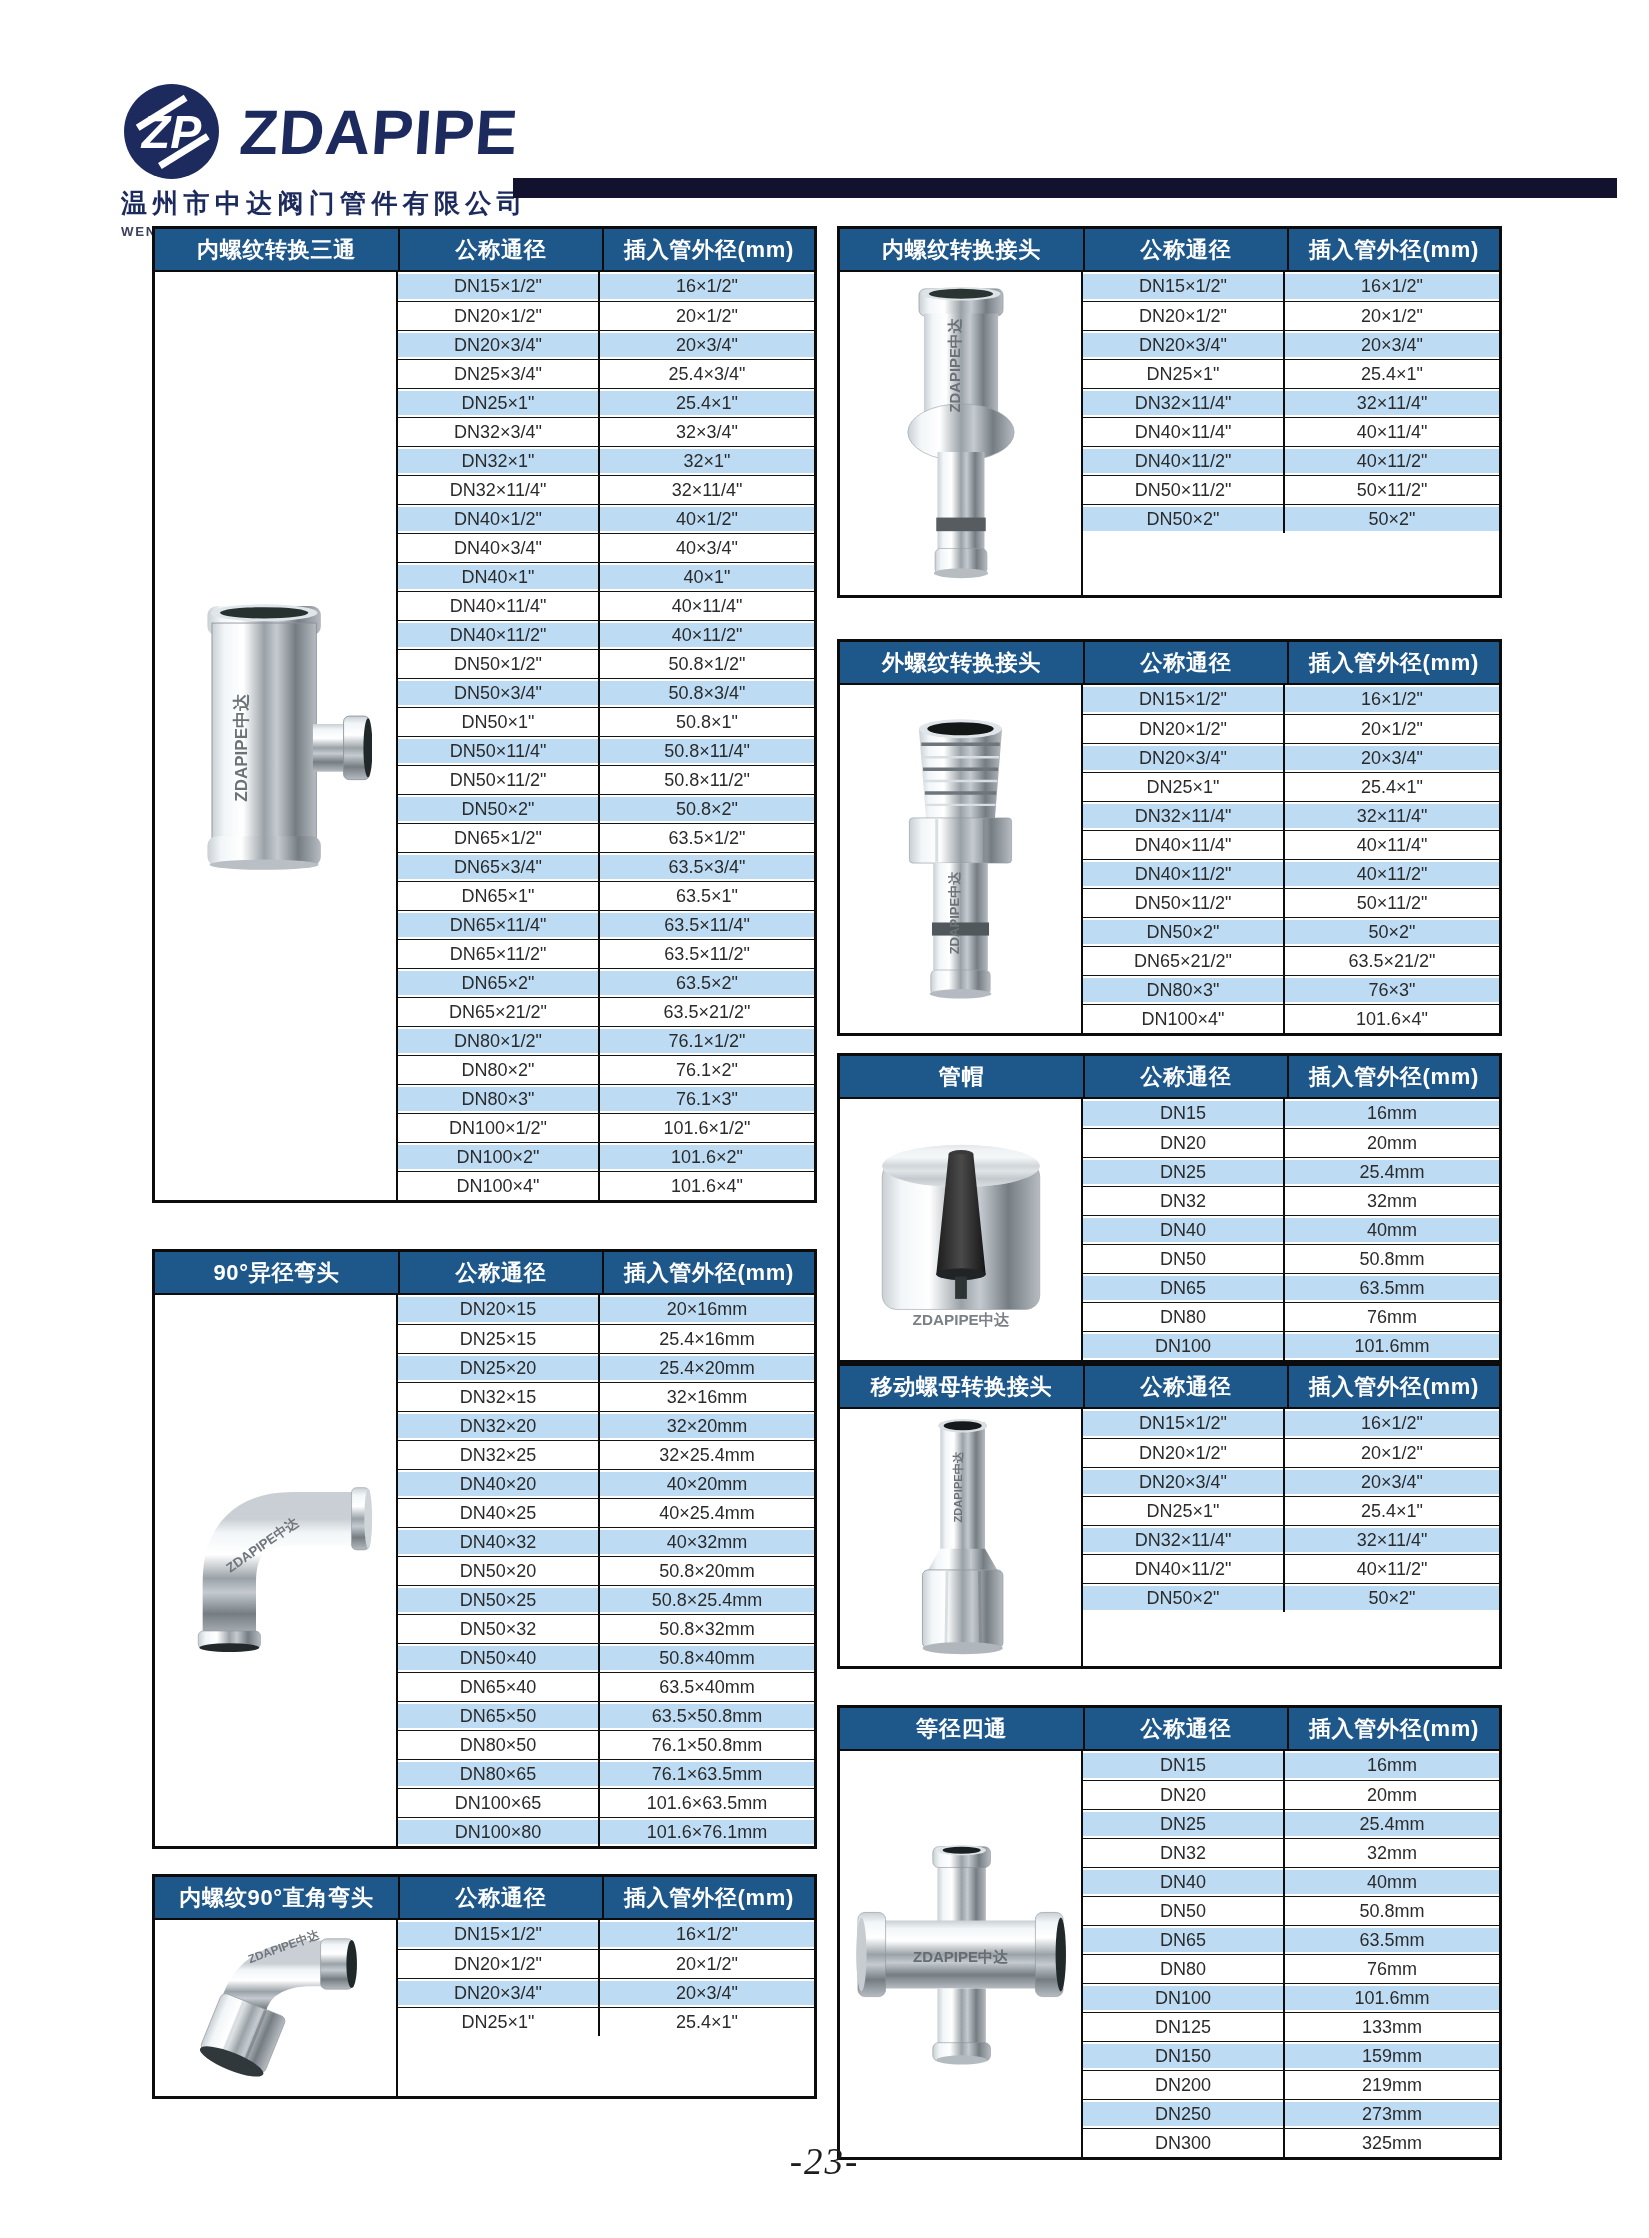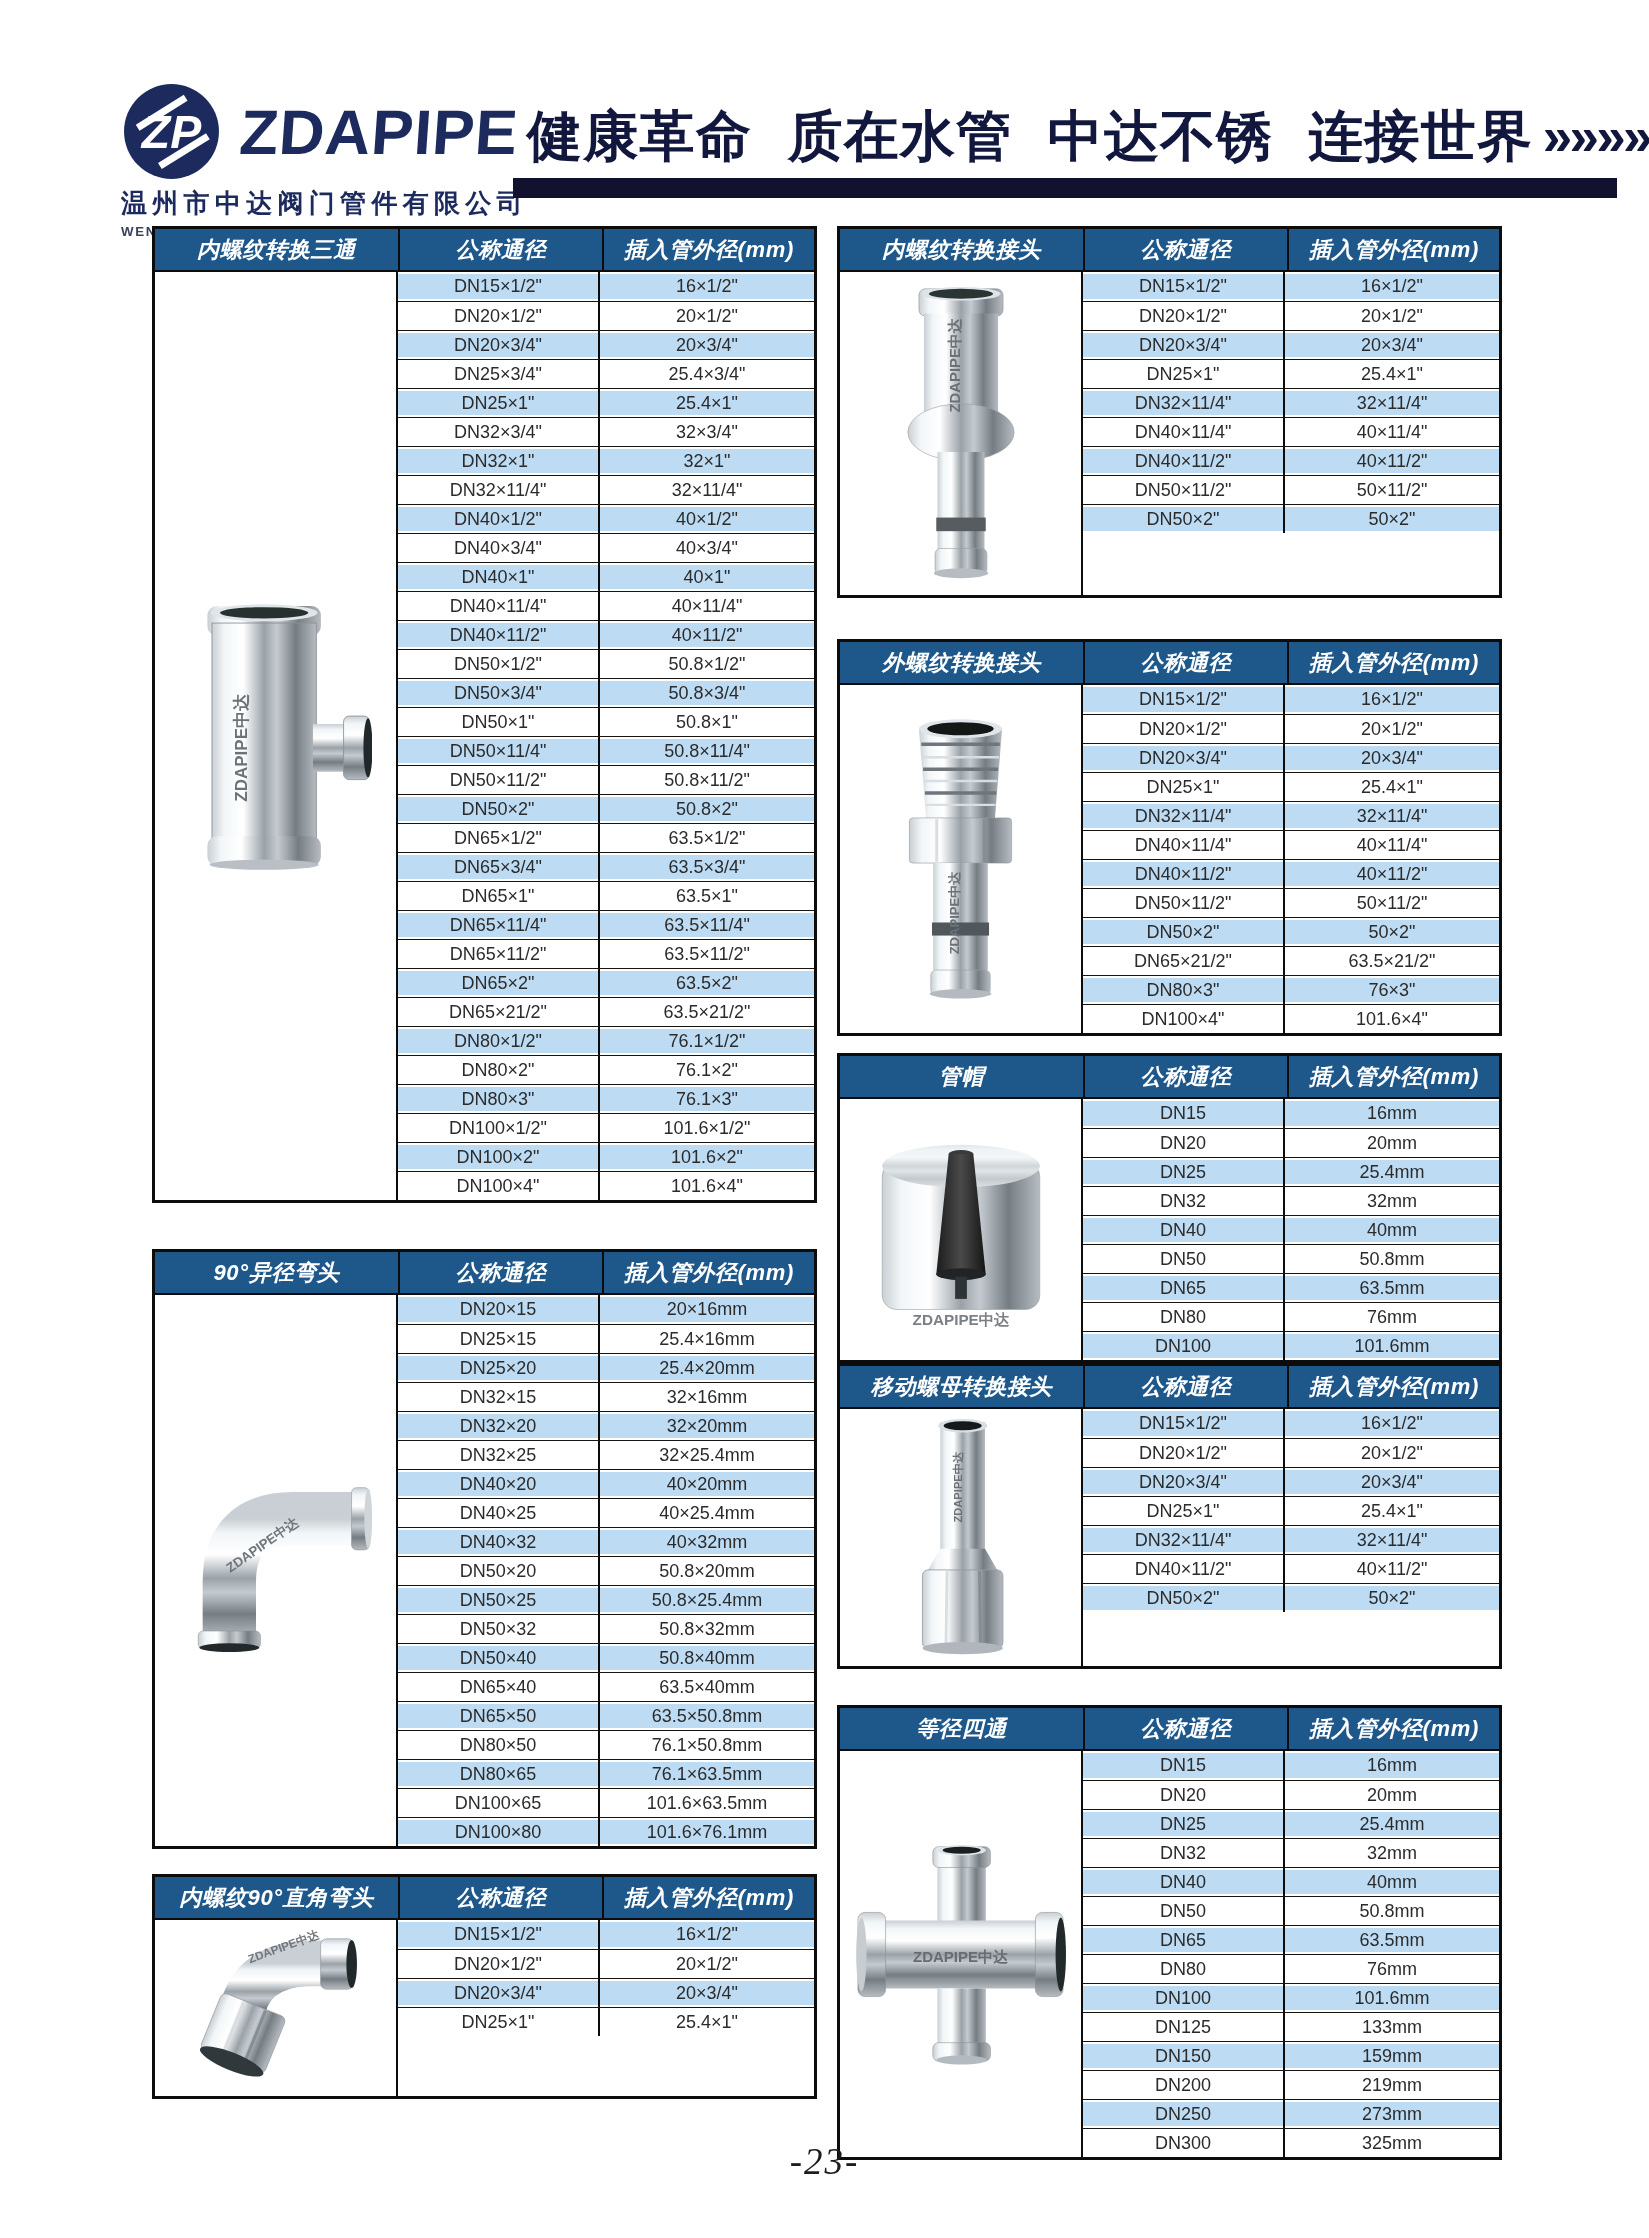--- a/index.html
+++ b/index.html
@@ -28,21 +28,21 @@
   
   .content{position:absolute;left:152px;top:226px;display:flex;gap:20px;align-items:flex-start;}
   .col{width:665px;display:flex;flex-direction:column;}
 
   
   .ptable{border:3.3px solid var(--ink);background:#fff;width:665px;}
   .t2{margin-top:46px;} .t3{margin-top:25px;}
   .t5{margin-top:41px;} .t6{margin-top:17.3px;} .t7{} .t8{margin-top:36px;}
   .thead{display:grid;grid-template-columns:243px 204px 1fr;background:var(--hdr);height:41px;}
   .hcell{display:flex;align-items:center;justify-content:center;color:#fff;font-weight:bold;
-         font-size:22px;border-left:2px solid var(--ink);letter-spacing:0.7px;font-style:italic;}
+         font-size:22px;border-left:2px solid var(--ink);letter-spacing:0.7px;}
   .hcell:first-child{border-left:none;}
   .tbody{display:grid;grid-template-columns:243px 1fr;border-top:2.7px solid var(--ink);}
   .img-cell{border-right:2px solid var(--ink);display:flex;align-items:center;justify-content:center;background:#fff;overflow:hidden;}
   .img-cell svg{display:block;}
   .rows{display:flex;flex-direction:column;}
   .row{display:grid;grid-template-columns:202px 1fr;height:29px;border-top:1.3px solid #141414;}
   .row:first-child{border-top:none;}
   .cell{display:flex;align-items:center;justify-content:center;font-size:18px;color:#2b2b2b;}
   .cell.nominal{border-right:2px solid var(--ink);}
   .row.blue{background:linear-gradient(180deg,#fff 0,#fff 2px,var(--rowblue) 2px,
@@ -94,21 +94,20 @@
         <rect x="12" y="28" width="56" height="7" fill="#ffffff" transform="rotate(-32 40 31)"></rect>
         <rect x="34" y="66" width="56" height="7" fill="#ffffff" transform="rotate(-32 62 69)"></rect>
         <text x="50" y="66" font-size="46" font-weight="bold" font-style="italic" fill="#ffffff" text-anchor="middle">ZP</text>
       </svg>
       <span class="brand-name">ZDAPIPE</span>
     </div>
     <div class="company-cn">温州市中达阀门管件有限公司</div>
     <div class="company-en">WENZHOU ZHONGDA VALVE&amp;FITTING CO.LTD</div>
   </div>
 
-  <div class="slogan"><span>健康革命 质在水管 中达不锈 连接世界</span><span class="arrows">»»»»</span></div>
   <div class="navy-bar"></div>
 
   <main class="content">
     <div class="col" id="col-left">
         <section class="ptable t1">
           <div class="thead">
             <div class="hcell">内螺纹转换三通</div>
             <div class="hcell">公称通径</div>
             <div class="hcell">插入管外径(mm)</div>
           </div>

